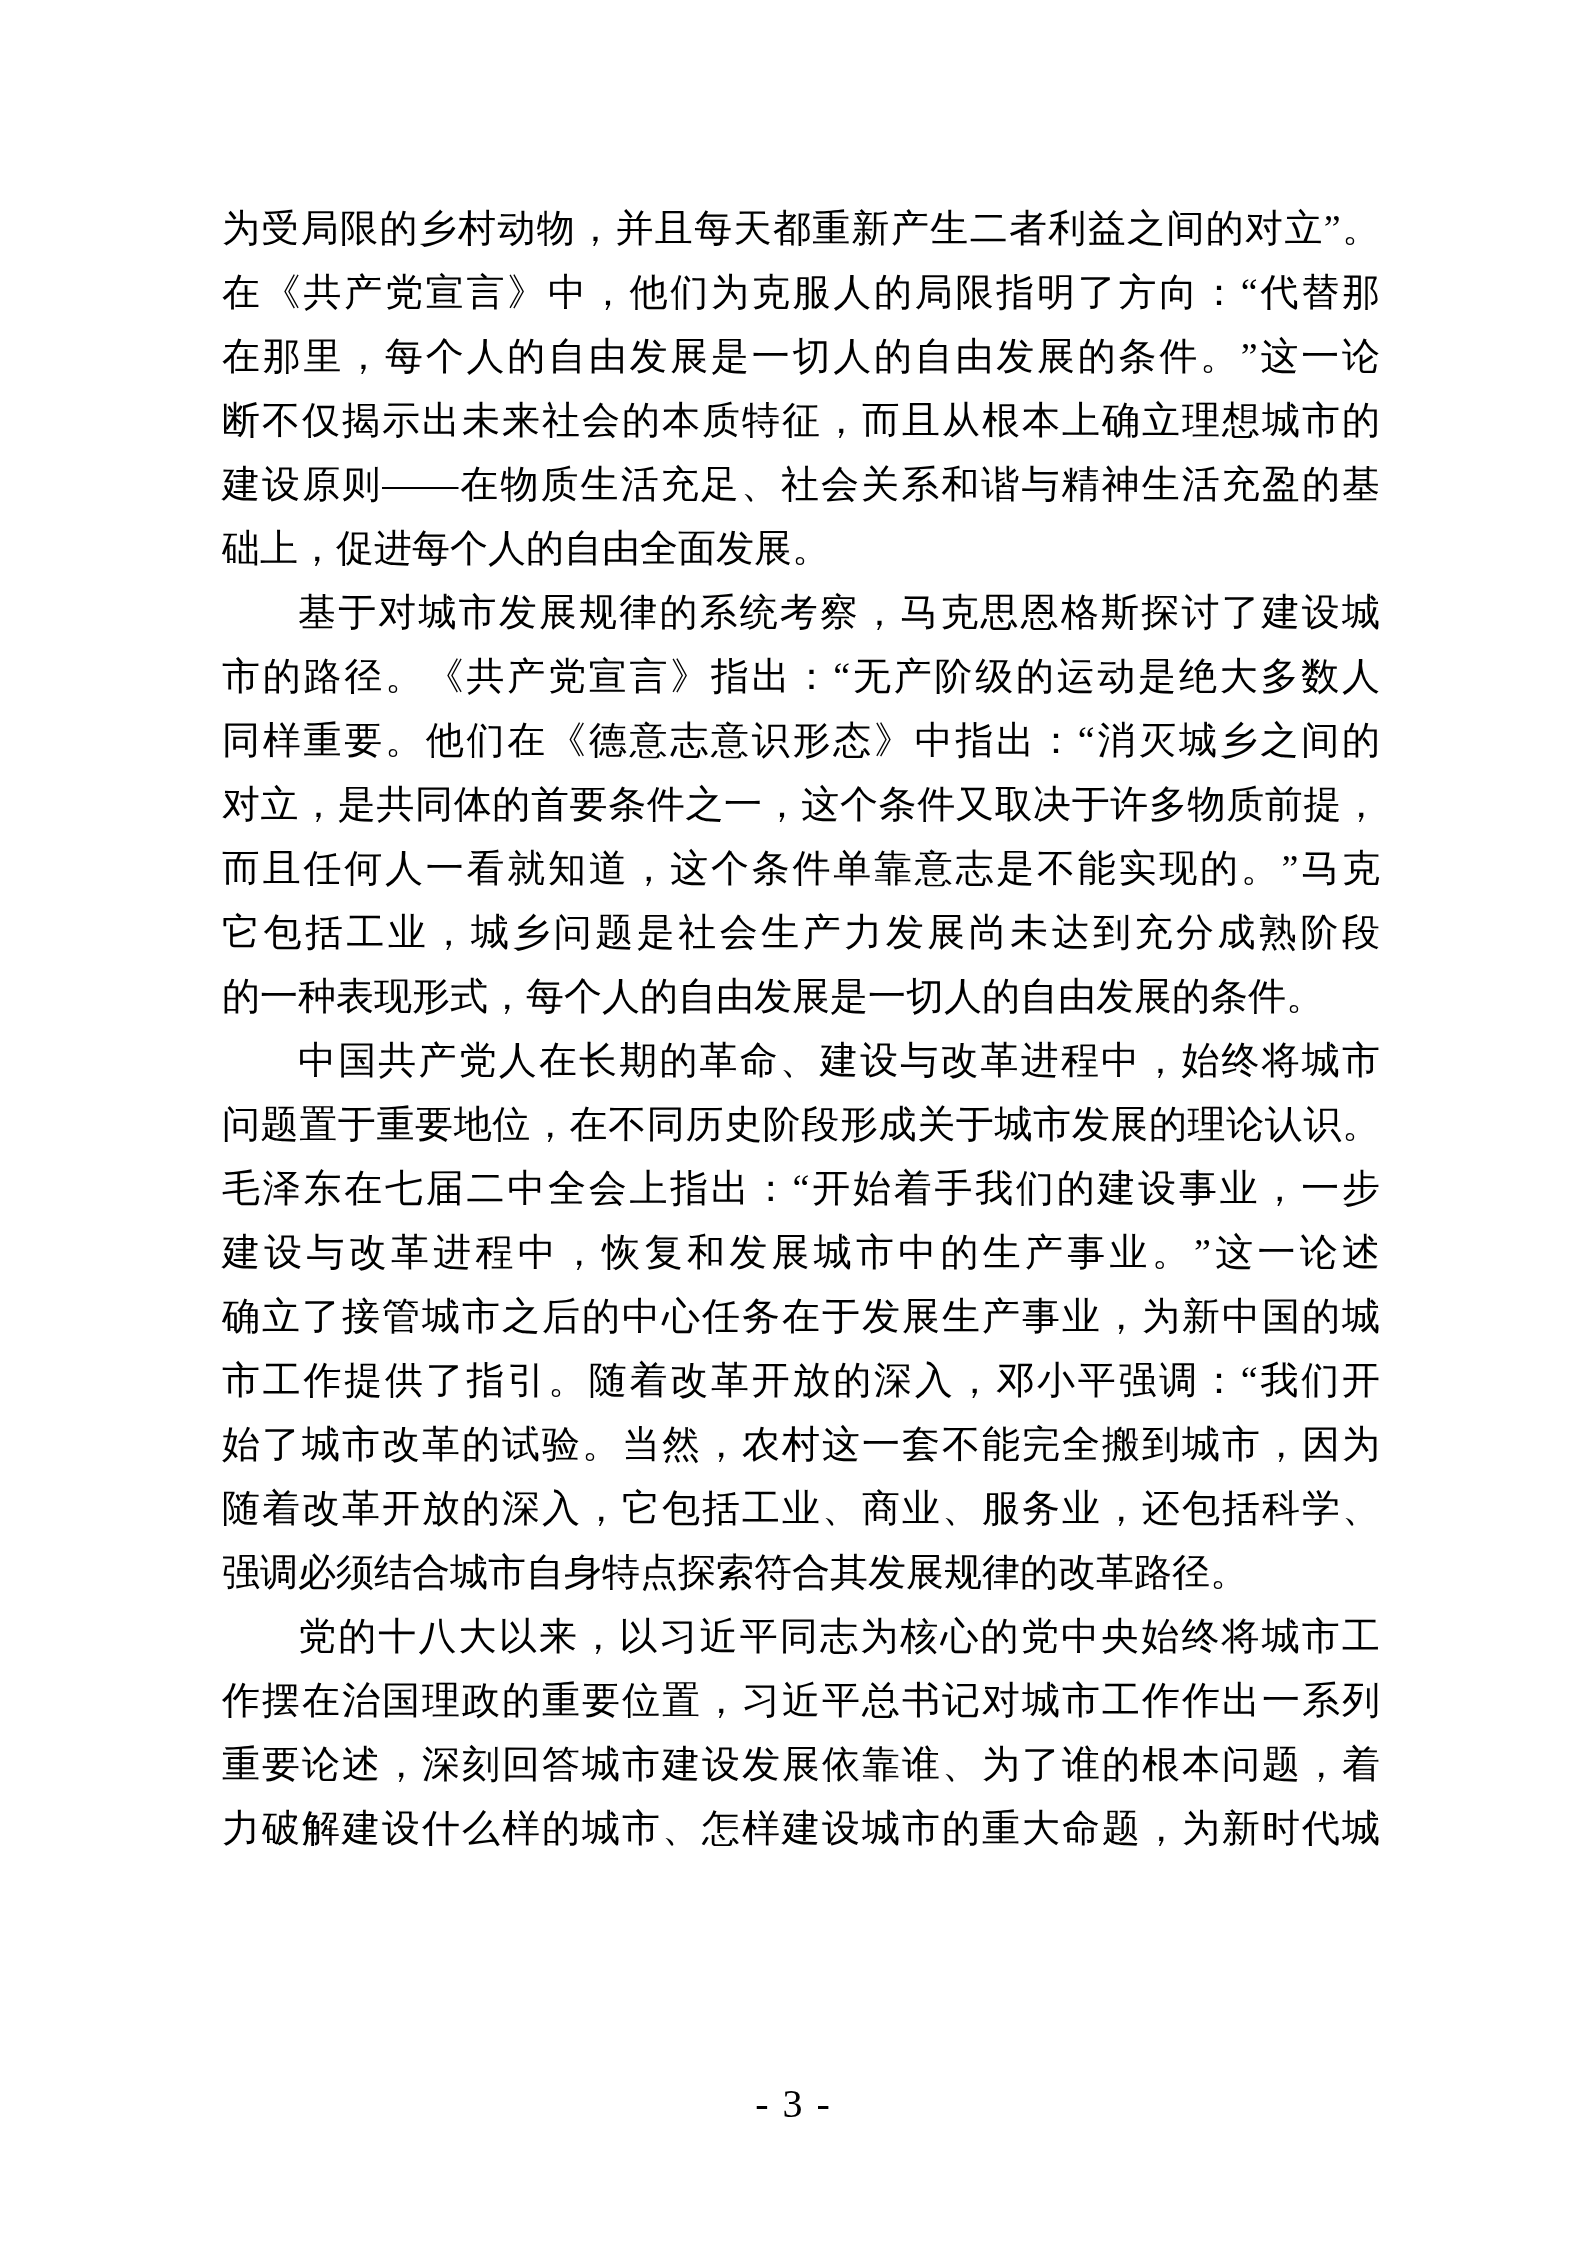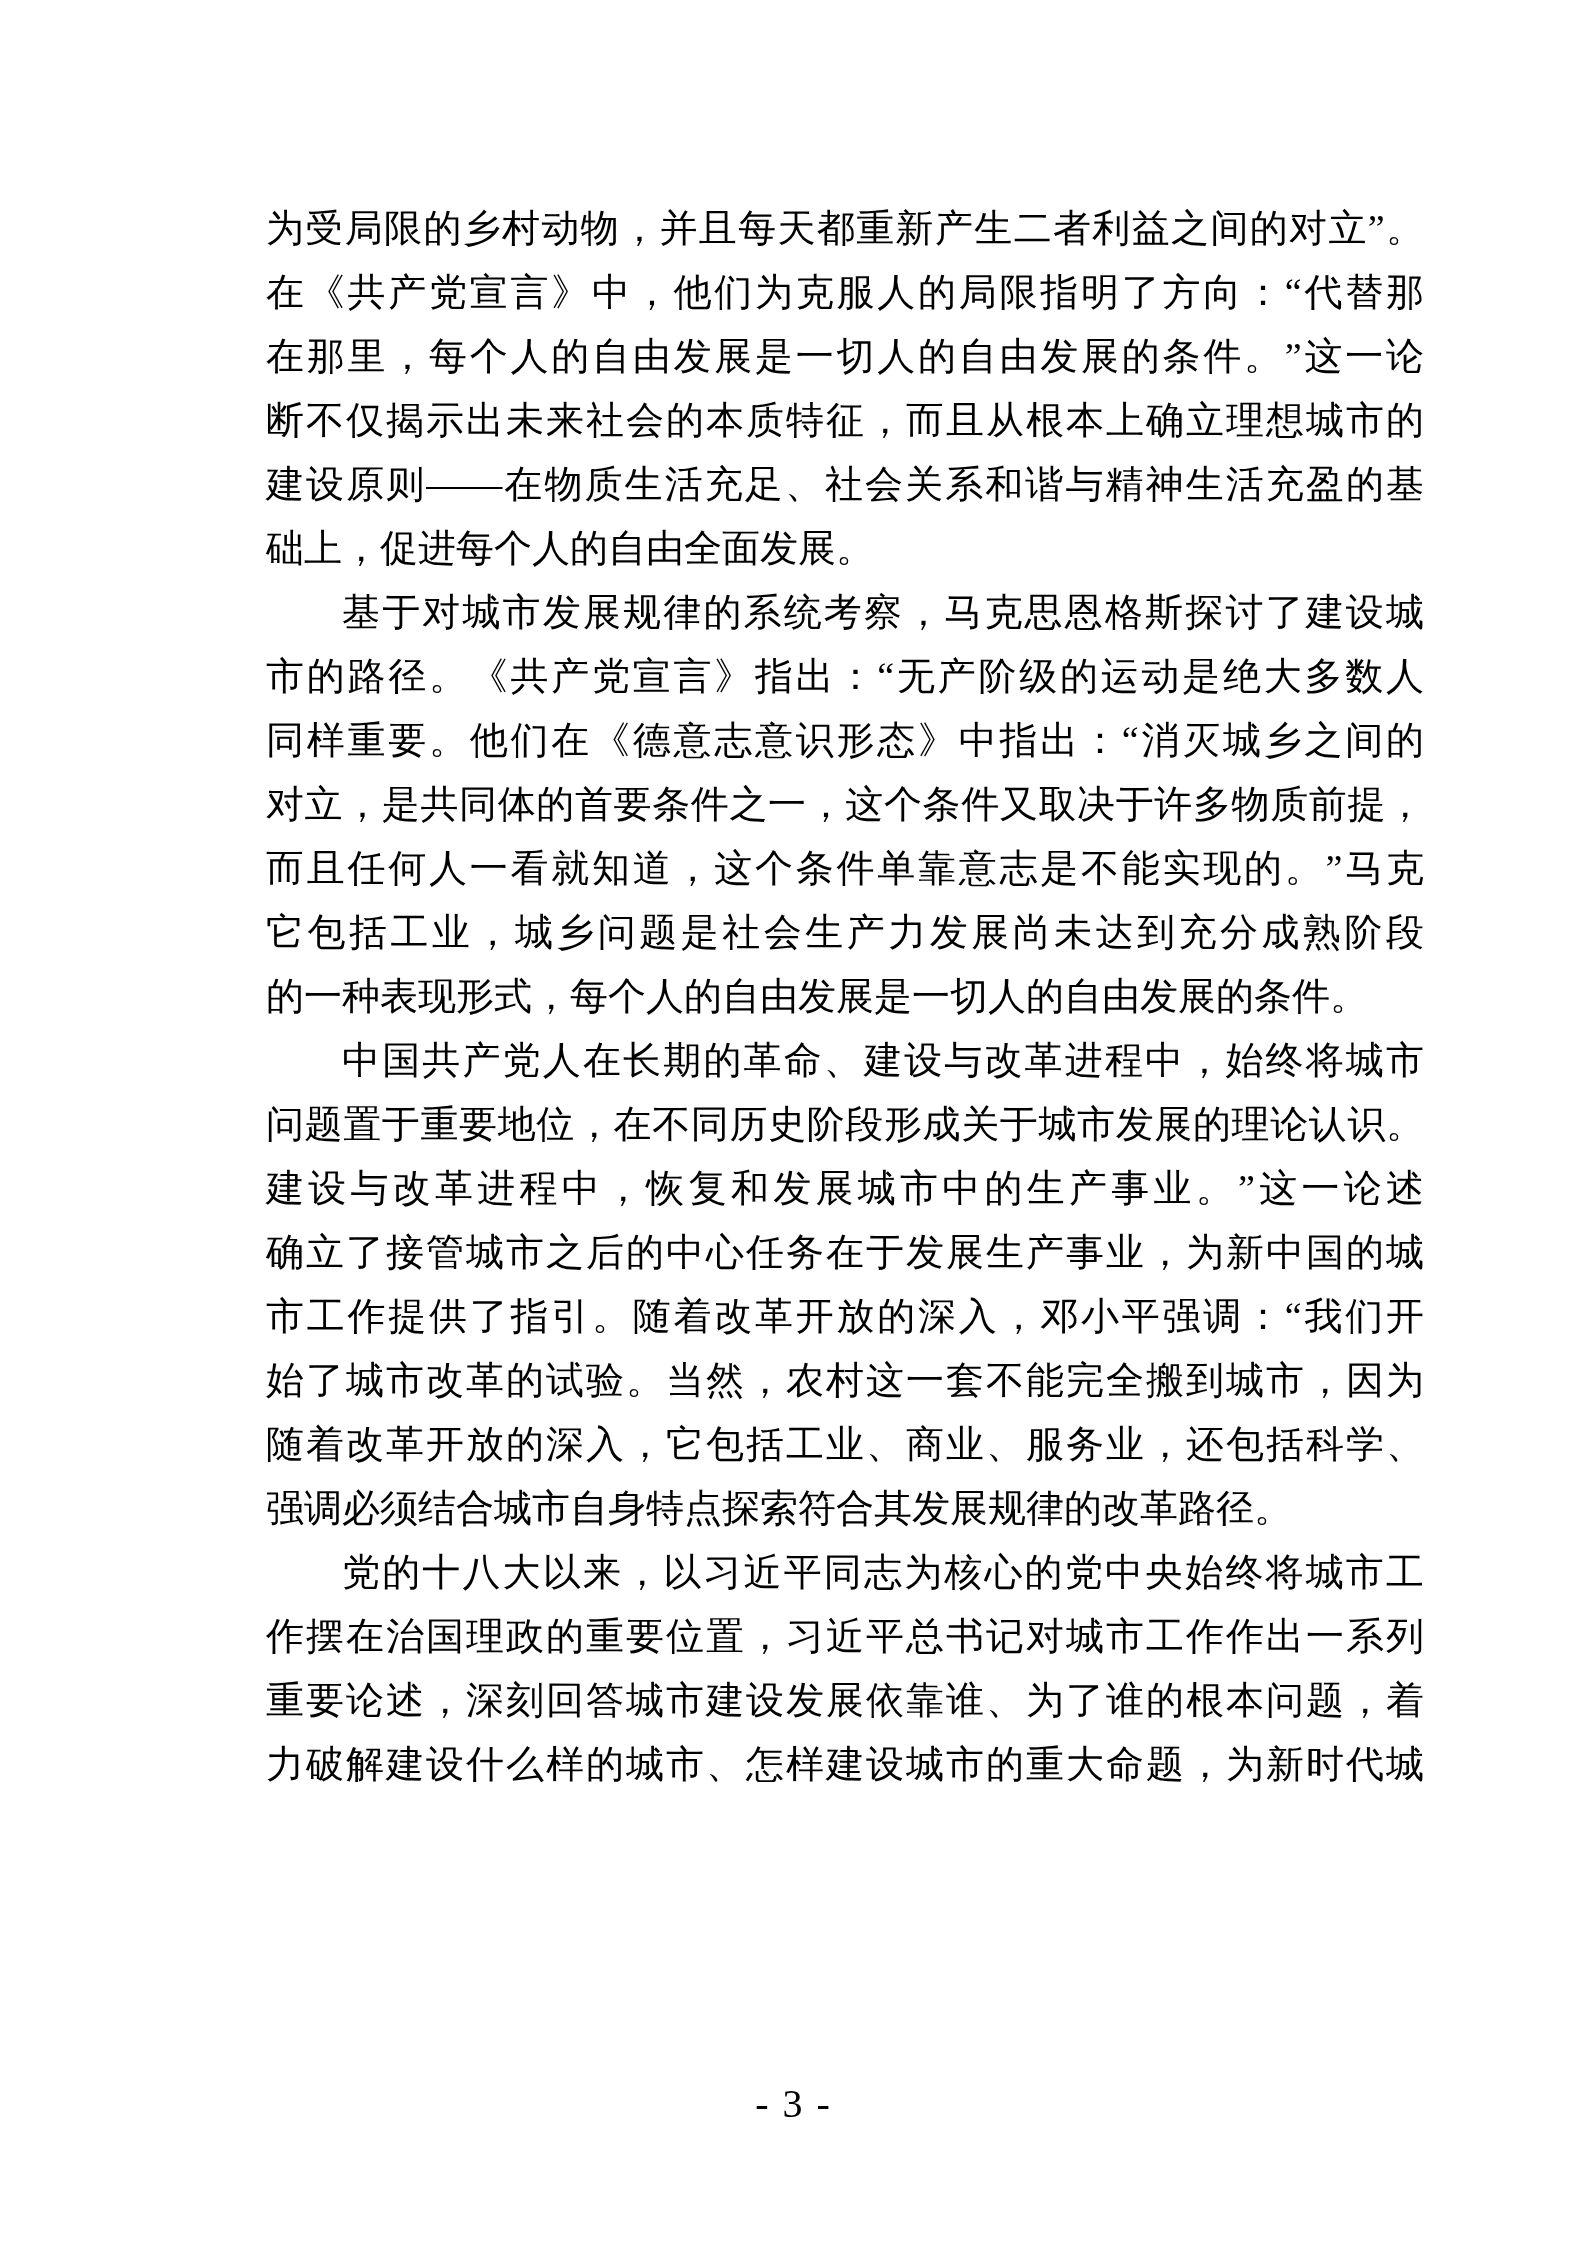--- a/index.html
+++ b/index.html
@@ -14,21 +14,20 @@
     background: #ffffff;
     color: #000000;
     font-family: "Liberation Serif", "DejaVu Serif", serif;
     overflow: hidden;
   }
   .textblock {
     position: absolute;
     left: 222px;
     top: 196px;
     width: 1158px;
-    margin-left: 44px;
   }
   .line {
     height: 64px;
     line-height: 64px;
     font-size: 38px;
     letter-spacing: 0;
     text-align: justify;
     text-align-last: justify;
     text-justify: inter-character;
   }
@@ -67,20 +66,21 @@
       <div class="line para-end">础上，促进每个人的自由全面发展。</div>
       <div class="line indent">基于对城市发展规律的系统考察，马克思恩格斯探讨了建设城</div>
       <div class="line">市的路径。《共产党宣言》指出：“无产阶级的运动是绝大多数人</div>
       <div class="line">同样重要。他们在《德意志意识形态》中指出：“消灭城乡之间的</div>
       <div class="line">对立，是共同体的首要条件之一，这个条件又取决于许多物质前提，</div>
       <div class="line">而且任何人一看就知道，这个条件单靠意志是不能实现的。”马克</div>
       <div class="line">它包括工业，城乡问题是社会生产力发展尚未达到充分成熟阶段</div>
       <div class="line para-end">的一种表现形式，每个人的自由发展是一切人的自由发展的条件。</div>
       <div class="line indent">中国共产党人在长期的革命、建设与改革进程中，始终将城市</div>
       <div class="line">问题置于重要地位，在不同历史阶段形成关于城市发展的理论认识。</div>
+      <div class="line">毛泽东在七届二中全会上指出：“开始着手我们的建设事业，一步</div>
       <div class="line">建设与改革进程中，恢复和发展城市中的生产事业。”这一论述</div>
       <div class="line">确立了接管城市之后的中心任务在于发展生产事业，为新中国的城</div>
       <div class="line">市工作提供了指引。随着改革开放的深入，邓小平强调：“我们开</div>
       <div class="line">始了城市改革的试验。当然，农村这一套不能完全搬到城市，因为</div>
       <div class="line">随着改革开放的深入，它包括工业、商业、服务业，还包括科学、</div>
       <div class="line para-end">强调必须结合城市自身特点探索符合其发展规律的改革路径。</div>
       <div class="line indent">党的十八大以来，以习近平同志为核心的党中央始终将城市工</div>
       <div class="line">作摆在治国理政的重要位置，习近平总书记对城市工作作出一系列</div>
       <div class="line">重要论述，深刻回答城市建设发展依靠谁、为了谁的根本问题，着</div>
       <div class="line">力破解建设什么样的城市、怎样建设城市的重大命题，为新时代城</div>

